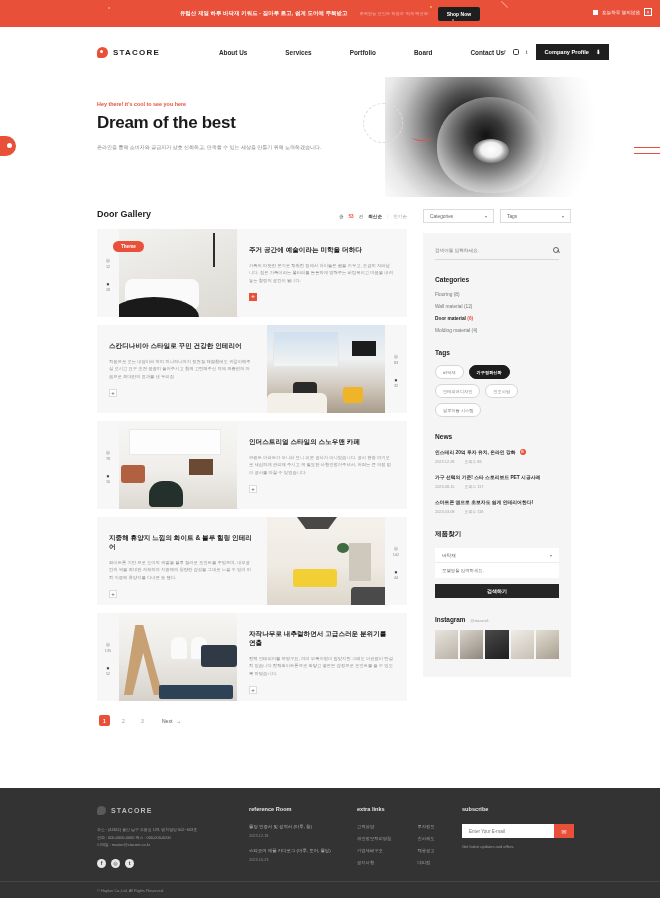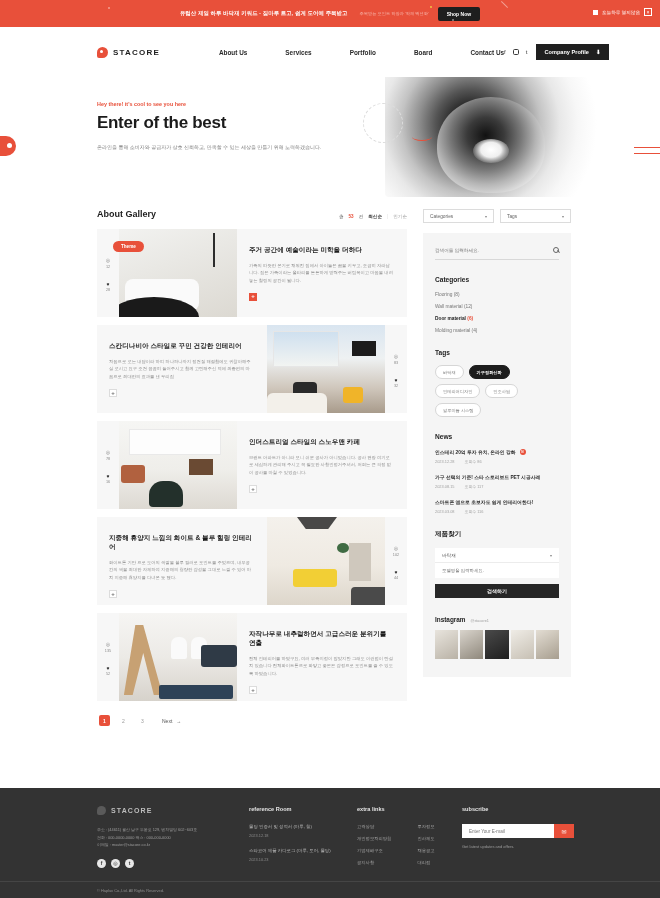--- a/index.html
+++ b/index.html
@@ -294,31 +294,31 @@
   <div class="hero">
     <div class="side-tab"></div>
     <div class="hero-photo"></div>
     <div class="hero-arc"></div>
     <div class="hero-squiggle"></div>
     <div class="hero-dash"></div>
     <div class="hero-dash2"></div>
     <div class="hero-text">
       <div class="hero-kicker">Hey there! it's cool to see you here</div>
       <div class="hero-title">
-        <div>Enter of the best</div>
+        <div>Dream of the best</div>
       </div>
       <div class="hero-desc">온라인을 통해 소비자와 공급자가 상호 신뢰하고, 만족할 수 있는 세상을 만들기 위해 노력하겠습니다.</div>
     </div>
   </div>
 
   <div class="content">
 
     <div class="main-col">
       <div class="gallery-head">
-        <div class="gallery-title">About Gallery</div>
+        <div class="gallery-title">Door Gallery</div>
         <div class="gallery-sort">
           <span class="cnt">총</span>
           <span class="num">53</span>
           <span class="cnt">건</span>
           <span class="on">최신순</span>
           <span class="sep">|</span>
           <span>인기순</span>
         </div>
       </div>
 

